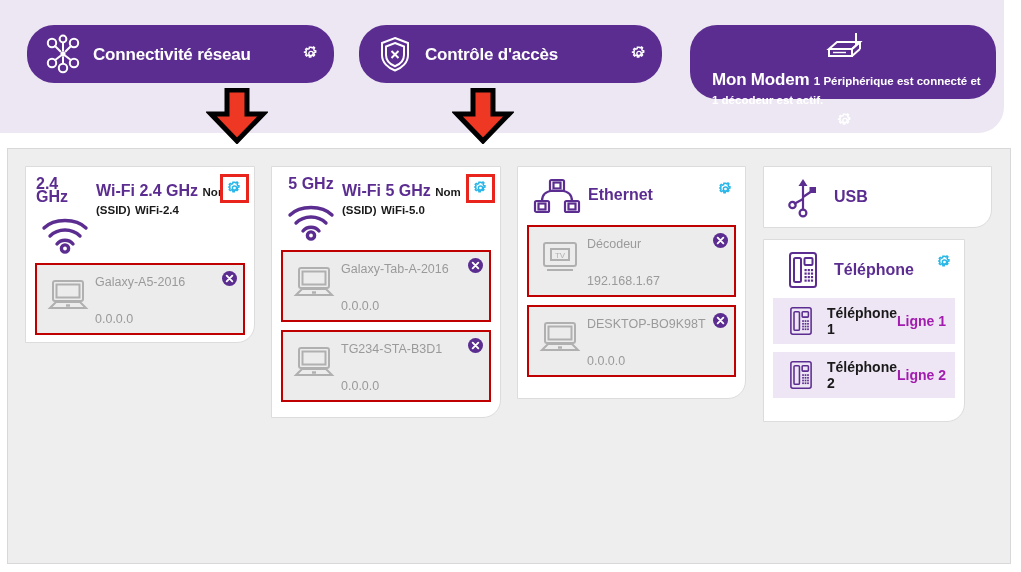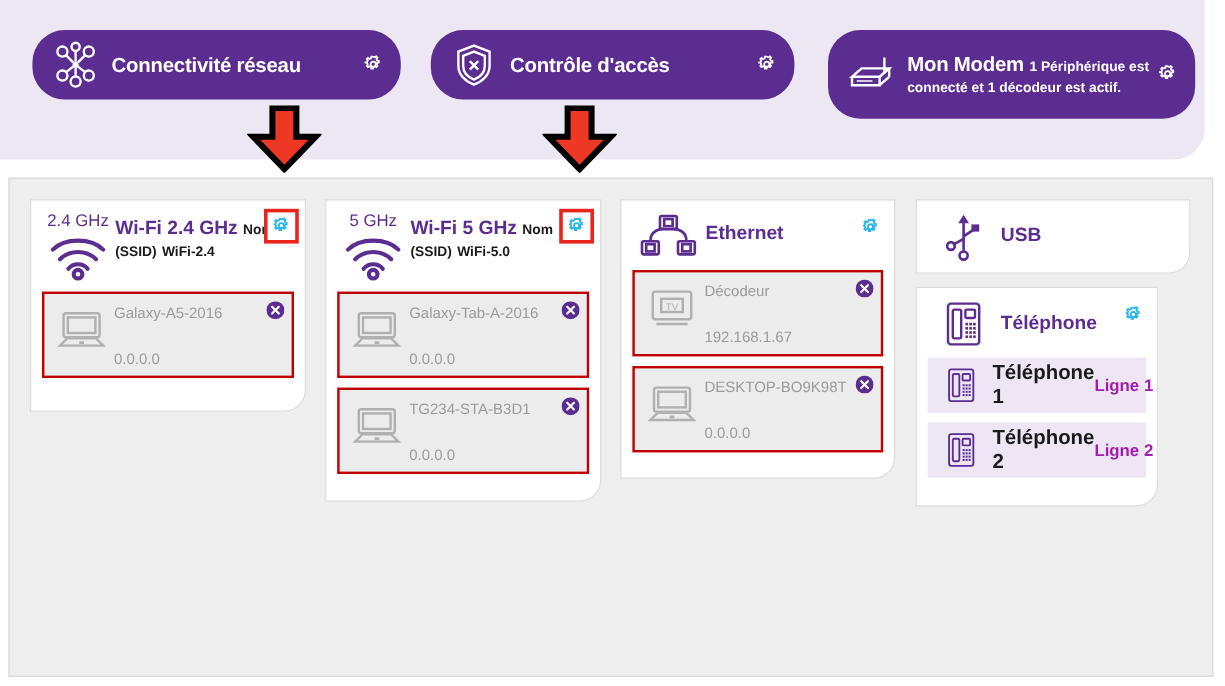--- a/index.html
+++ b/index.html
@@ -71,21 +71,21 @@
     width: 26px;
     height: 26px;
     display: flex;
     align-items: center;
     justify-content: center;
     cursor: pointer;
   }
 
   #btn-connectivity { left: 27px;  top: 25px;  width: 307px; height: 58px; }
   #btn-access       { left: 359px; top: 25px;  width: 303px; height: 58px; }
-  #btn-modem        { left: 690px; top: 25px;  width: 306px; height: 74px; }
+  #btn-modem        { left: 690px; top: 25px;  width: 306px; height: 74px; flex-direction: column; }
 
   
   .red-arrow {
     position: absolute;
     width: 62px;
     height: 56px;
   }
   #arrow-1 { left: 206px; top: 88px; }
   #arrow-2 { left: 452px; top: 88px; }
 
@@ -122,25 +122,25 @@
     position: relative;
   }
   .card-head .head-icon {
     flex: 0 0 auto;
     width: 58px;
     display: flex;
     flex-direction: column;
     align-items: center;
   }
   .band-label {
-    font-size: 14px;
-    font-weight: normal;
+    font-size: 16px;
+    font-weight: bold;
     color: #5c2d91;
     line-height: 13px;
-    margin-bottom: 3px;
+    margin-bottom: 10px;
   }
   .card-head .head-text {
     flex: 1 1 auto;
     padding-left: 2px;
     padding-top: 4px;
   }
   .card-title {
     font-size: 16px;
     font-weight: bold;
     color: #5c2d91;
@@ -235,21 +235,21 @@
   }
   .phone-row .p-icon {
     flex: 0 0 auto;
     width: 44px;
     display: flex;
     align-items: center;
     justify-content: center;
   }
   .phone-row .p-name {
     flex: 1 1 auto;
-    font-size: 17px;
+    font-size: 14px;
     font-weight: bold;
     color: #1a1a1a;
     padding-left: 4px;
   }
   .phone-row .p-line {
     flex: 0 0 auto;
     font-size: 14px;
     font-weight: bold;
     color: #a21caf;
   }

